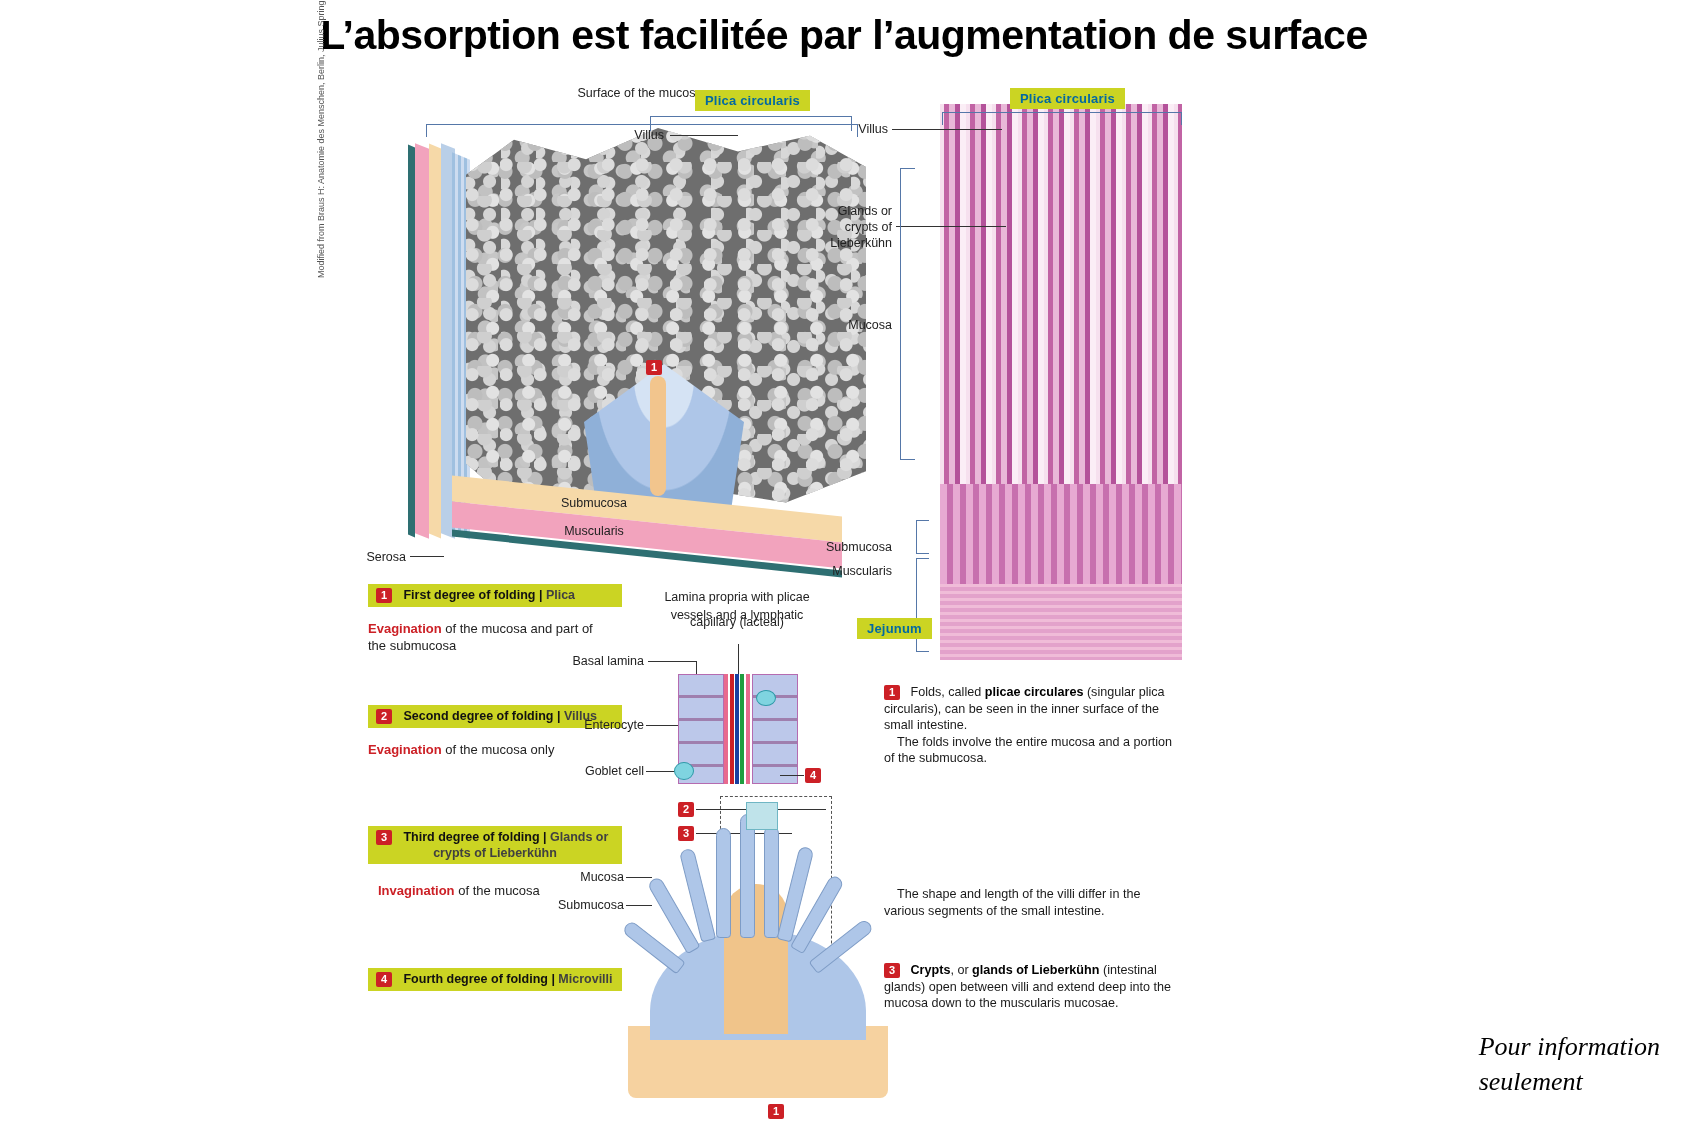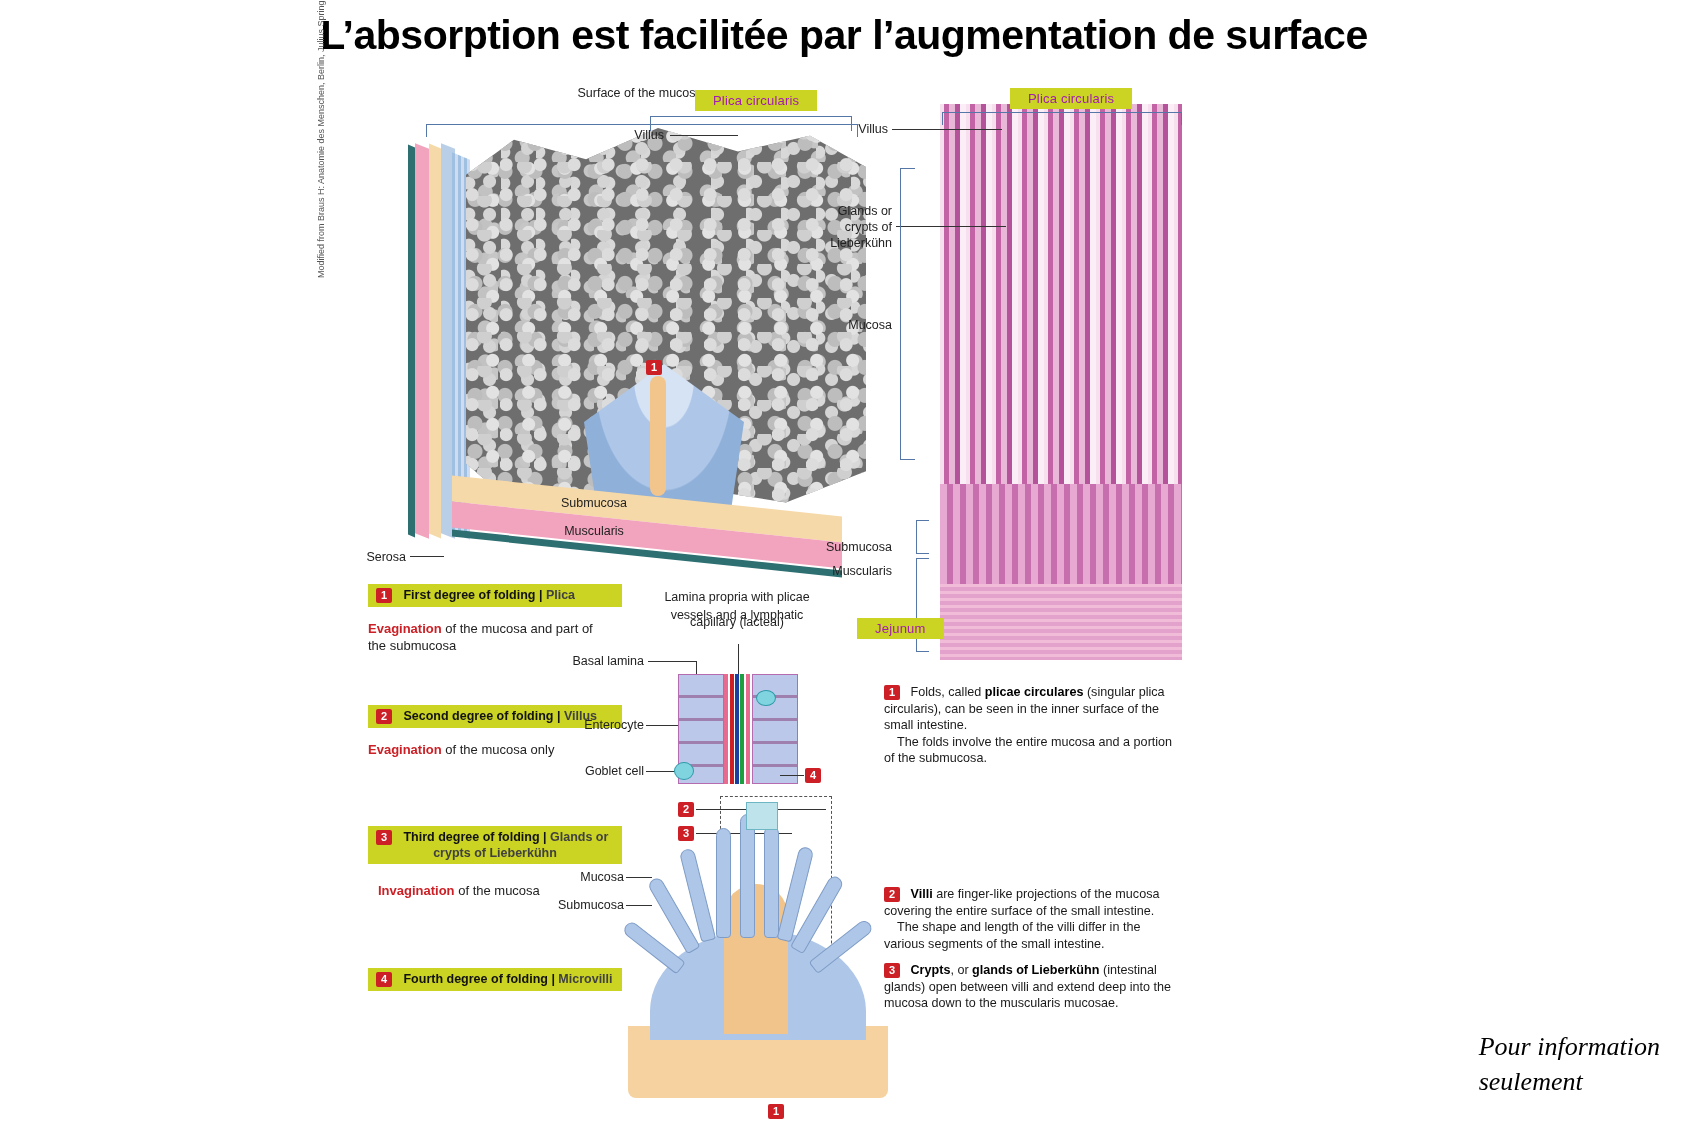--- a/index.html
+++ b/index.html
@@ -18,22 +18,22 @@
 
   
   .lbl{position:absolute;font-size:12.5px;line-height:1.15;color:#222;white-space:nowrap;}
   .lbl.r{text-align:right;}
   .lbl.c{text-align:center;}
 
   .line{position:absolute;background:#333;}
   .bline{position:absolute;border-color:#5577a8;border-style:solid;border-width:0;}
 
   
-  .tag{position:absolute;background:#cbd423;color:#a21caf;font-weight:normal;font-size:13px;
-       padding:3px 18px;letter-spacing:.2px;}
+  .tag{position:absolute;background:#cbd423;color:#0369a1;font-weight:bold;font-size:13px;
+       padding:3px 10px;letter-spacing:.2px;}
 
   
   .chip{display:inline-block;background:#cc2026;color:#fff;font-weight:bold;
         font-size:11px;line-height:15px;width:16px;height:15px;text-align:center;
         border-radius:2px;vertical-align:middle;}
   .chip.abs{position:absolute;}
 
   
   .block3d{position:absolute;left:14px;top:26px;width:500px;height:480px;}
   .blk-layer{position:absolute;}
@@ -277,24 +277,20 @@
       <p>
         <span class="chip">1</span>
         <span style="margin-left:7px;">Folds, called </span><span class="hl">plicae circulares</span><span> (singular plica circularis), can be seen in the inner surface of the small intestine.</span>
       </p>
       <p class="ind">The folds involve the entire mucosa and a portion of the submucosa.</p>
     </div>
   </div>
 
   <div class="rtext-block" style="left:524px;top:808px;">
     <div class="rtext">
-      <p>
-        <span class="chip">2</span>
-        <span class="hl" style="margin-left:7px;">Villi</span><span> are finger-like projections of the mucosa covering the entire surface of the small intestine.</span>
-      </p>
       <p class="ind">The shape and length of the villi differ in the various segments of the small intestine.</p>
     </div>
   </div>
 
   <div class="rtext-block" style="left:524px;top:884px;">
     <div class="rtext">
       <p>
         <span class="chip">3</span>
         <span class="hl" style="margin-left:7px;">Crypts</span><span>, or </span><span class="hl">glands of Lieberkühn</span><span> (intestinal glands) open between villi and extend deep into the mucosa down to the muscularis mucosae.</span>
       </p>

